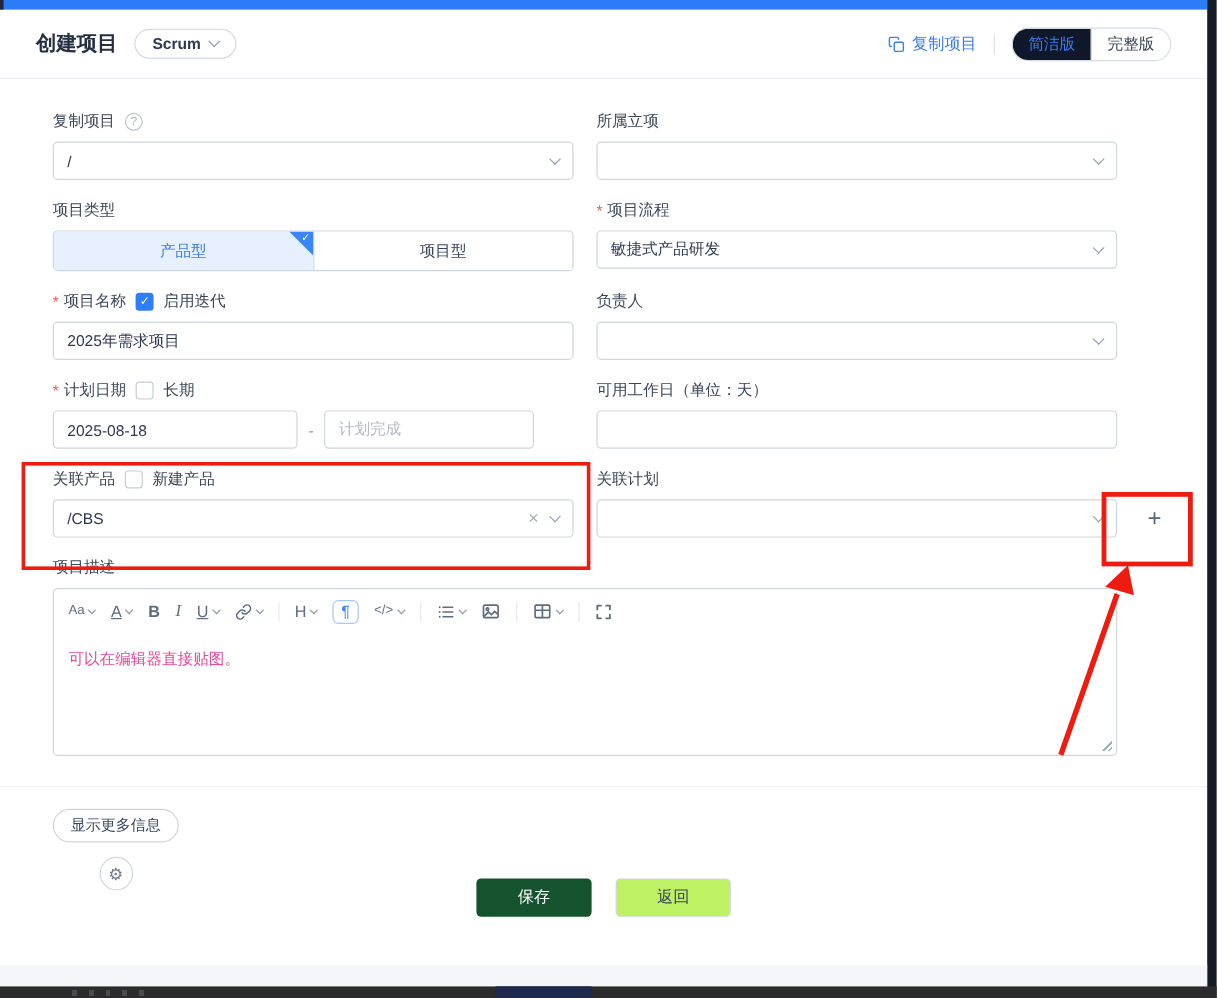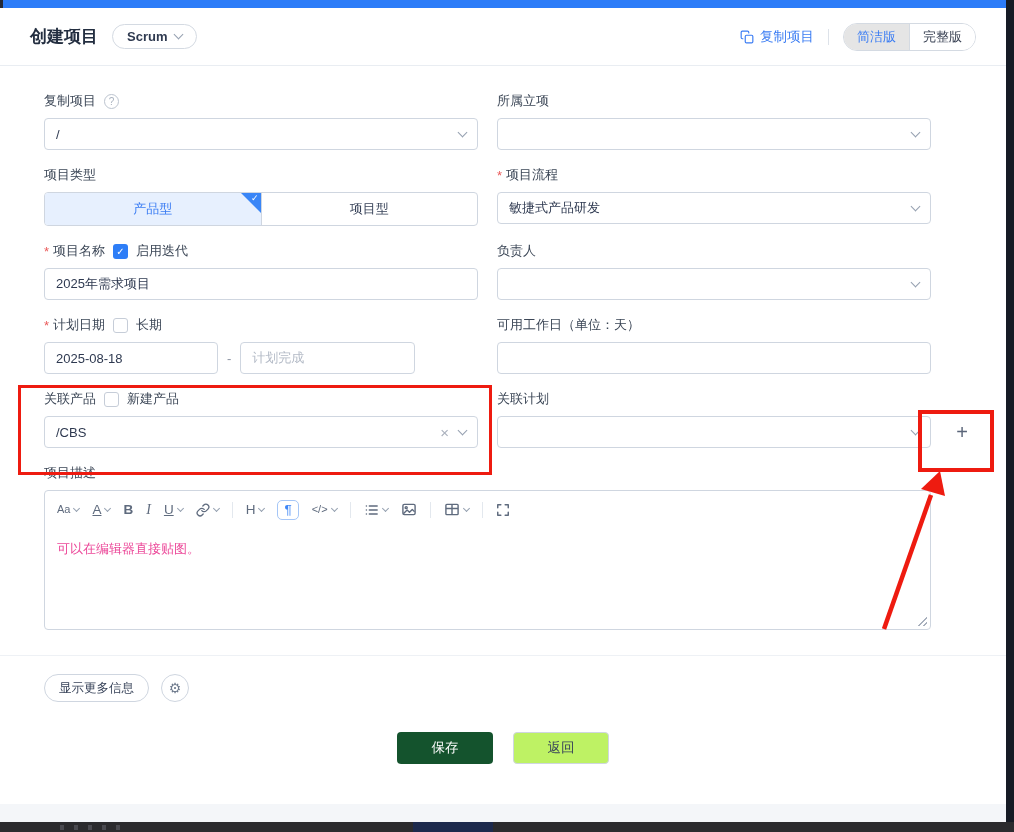--- a/index.html
+++ b/index.html
@@ -21,21 +21,21 @@
   
   .header { position:absolute; left:0; top:8px; width:1006px; height:58px; background:#fff;
     border-bottom:1px solid #e9edf2; display:flex; align-items:center; padding:0 30px; z-index:1; }
   .page-title { font-size:17px; font-weight:bold; color:#232e40; margin-right:14px; }
   .scrum-pill { display:flex; align-items:center; gap:8px; border:1px solid #d4dae2; border-radius:16px;
     padding:4px 14px; font-size:13px; font-weight:bold; color:#2f3a50; background:#fff; }
   .header-right { margin-left:auto; display:flex; align-items:center; gap:14px; }
   .copy-link { display:flex; align-items:center; gap:6px; color:#3a7cf3; font-size:13.5px; }
   .hdr-divider { width:1px; height:16px; background:#dde2e9; }
   .view-toggle { display:flex; border:1px solid #d4dae2; border-radius:15px; overflow:hidden; height:28px; font-size:13px; background:#fff; }
-  .view-toggle .seg-on  { background:#e5e5e5; color:#3a7cf3; display:flex; align-items:center; padding:0 13px; }
+  .view-toggle .seg-on  { background:#0f172a; color:#3a7cf3; display:flex; align-items:center; padding:0 13px; }
   .view-toggle .seg-off { background:#fff; color:#3a4254; display:flex; align-items:center; padding:0 13px; border-left:1px solid #d4dae2; }
 
   
   .form { position:absolute; left:44px; top:66px; width:887px; display:grid;
     grid-template-columns:434px 434px; column-gap:19px; padding-top:26px; z-index:1; }
   .group { margin-bottom:16px; position:relative; }
   .span2 { grid-column:1 / 3; }
   .lbl { display:flex; align-items:center; gap:8px; font-size:13px; color:#3b4656; height:18px; margin-bottom:8px; }
   .star { color:#ea5a5a; margin-right:-4px; }
   .ctl { height:32px; border:1px solid #cfd6e0; border-radius:4px; display:flex; align-items:center;
@@ -55,21 +55,21 @@
   .corner { position:absolute; top:0; right:0; width:0; height:0;
     border-top:20px solid #3a86f7; border-left:20px solid transparent; }
   .corner-check { position:absolute; top:0px; right:2px; color:#fff; font-size:9px; }
 
   
   .checkbox { width:15px; height:15px; border-radius:3px; display:flex; align-items:center; justify-content:center; flex:none; }
   .checkbox.checked { background:#2e7ef7; color:#fff; font-size:10px; }
   .checkbox.un { border:1px solid #c6cdd8; background:#fff; }
 
   .daterow { display:flex; align-items:center; gap:9px; }
-  .date-begin { width:174px; }
+  .date-begin { width:204px; }
   .date-end { width:175px; }
   .dash { color:#8d95a4; font-size:13px; }
 
   
   .plus-wrap { position:absolute; right:-48px; top:26px; width:34px; height:32px;
     display:flex; align-items:center; justify-content:center; }
   .plus { font-size:20px; color:#5a6579; line-height:1; }
 
   
   .anno-rect1 { position:absolute; left:-26px; top:-5px; width:474px; height:90px;
@@ -87,21 +87,21 @@
   .tbtn .u { text-decoration:underline; }
   .tbtn .it { font-style:italic; font-family:"Liberation Serif", serif; font-size:14px; }
   .tdiv { width:1px; height:16px; background:#e3e8ee; flex:none; }
   .editor-content { padding:13px 12px; font-size:13px; color:#ec4899; }
   .resize-handle { position:absolute; right:3px; bottom:3px; width:11px; height:11px;
     background:repeating-linear-gradient(135deg, transparent 0 2px, #a8b0bd 2px 3.5px);
     clip-path:polygon(100% 0, 100% 100%, 0 100%); }
 
   
   .footer-divider { position:absolute; left:0; top:655px; width:1006px; height:1px; background:#eef1f5; z-index:1; }
-  .more-row { position:absolute; left:44px; top:674px; display:flex; gap:12px; align-items:center; z-index:1; }
+  .more-row { position:absolute; left:44px; top:674px; display:flex; gap:12px; align-items:center; z-index:1;flex-direction:column; }
   .more-btn { border:1px solid #cfd6e0; border-radius:15px; height:28px; display:flex; align-items:center;
     padding:0 14px; font-size:12.5px; color:#39445a; background:#fff; }
   .gear-btn { width:28px; height:28px; border:1px solid #cfd6e0; border-radius:50%; display:flex;
     align-items:center; justify-content:center; color:#707c8e; font-size:14px; background:#fff; }
   .actions { position:absolute; left:0; top:732px; width:1006px; display:flex; justify-content:center; gap:20px; z-index:1; }
   .btn-save { width:96px; height:32px; background:#14532d; color:#fff; border:none; border-radius:4px;
     display:flex; align-items:center; justify-content:center; font-size:13.5px; }
   .btn-back { width:96px; height:32px; background:#bef264; color:#39445a; border:1px solid #cfd6e0; border-radius:4px;
     display:flex; align-items:center; justify-content:center; font-size:13.5px; }
 

